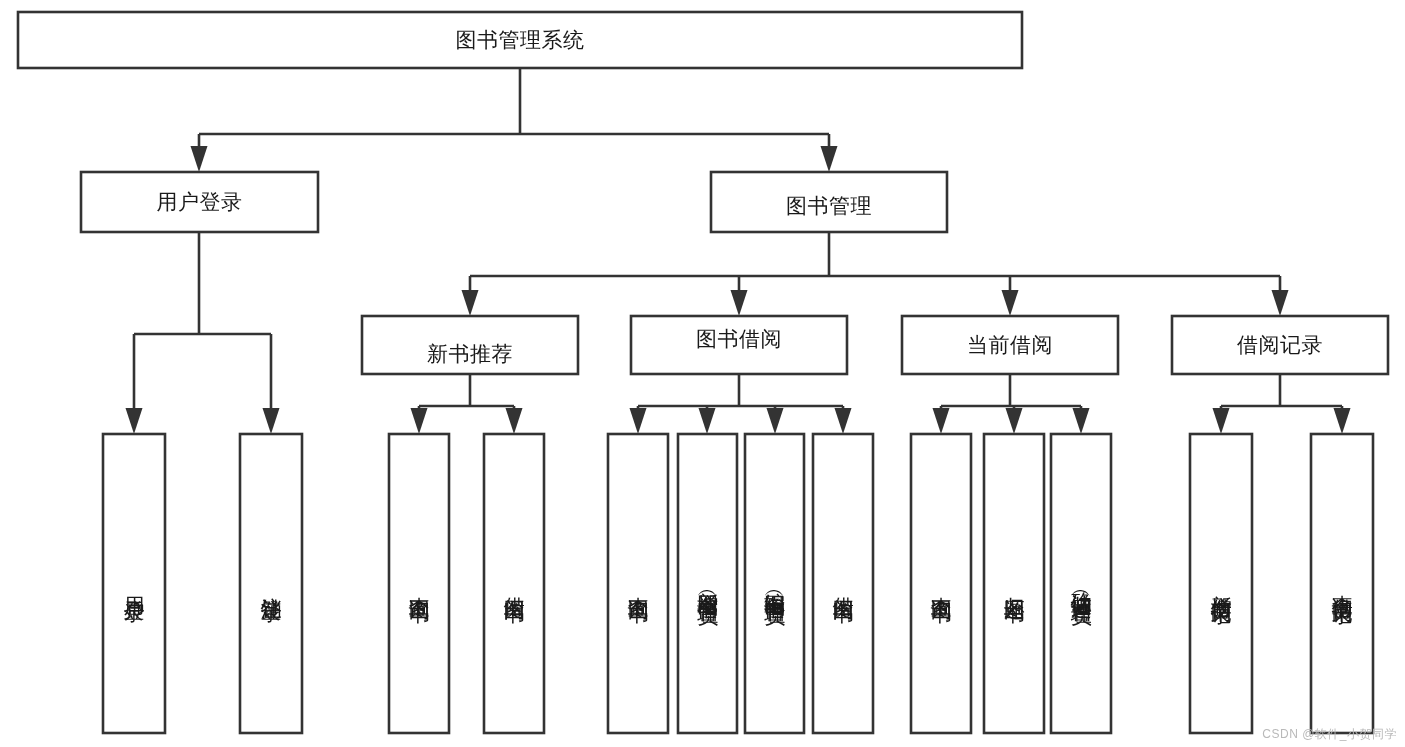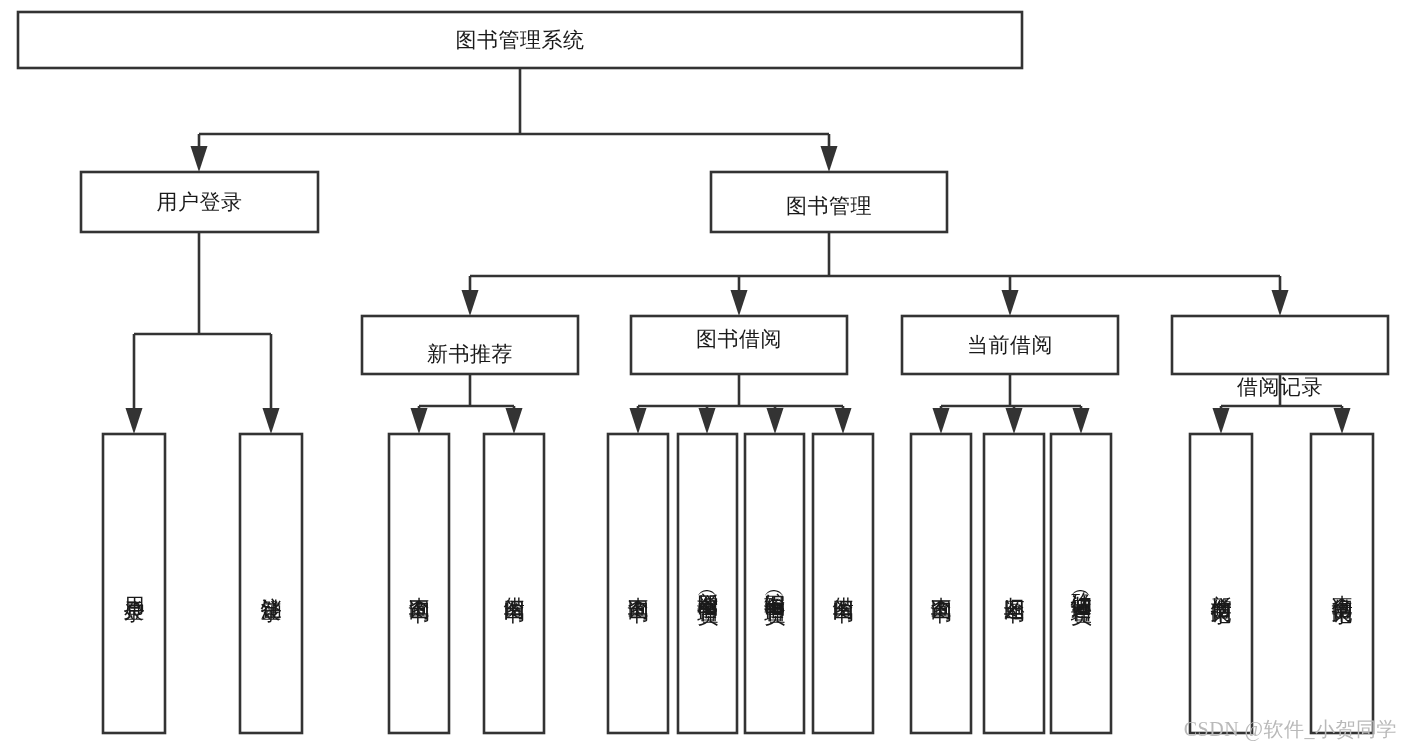--- a/index.html
+++ b/index.html
@@ -62,25 +62,25 @@
     font-size: 21px;
     line-height: 1.25;
     letter-spacing: 2px;
     align-items: center;
     justify-content: center;
   }
   .watermark {
     position: absolute;
     right: 8px;
     bottom: 4px;
-    font-size: 20px;
+    font-size: 12px;
     color: #b9b9b9;
     letter-spacing: 0.5px;
     white-space: nowrap;
-    font-family: Liberation Serif, serif;
+    font-family: Liberation Sans, sans-serif;
   }
 </style>
 </head>
 <body>
 
 <div id="diagram-root">
 
   <svg id="diagram-svg" viewBox="0 0 1405 747" xmlns="http://www.w3.org/2000/svg">
     <g id="connector-layer">
         <line x1="520" y1="68" x2="520" y2="134" class="connector"></line>
@@ -160,21 +160,21 @@
       </g>
   </svg>
 
   <div id="label-layer">
       <div class="node-label horizontal" style="left: 18px; top: 12px; width: 1004px; height: 56px;">图书管理系统</div>
       <div class="node-label horizontal" style="left: 81px; top: 172px; width: 237px; height: 60px;">用户登录</div>
       <div class="node-label horizontal" style="left: 711px; top: 172px; width: 236px; height: 68px;">图书管理</div>
       <div class="node-label horizontal" style="left: 362px; top: 316px; width: 216px; height: 76px;">新书推荐</div>
       <div class="node-label horizontal" style="left: 631px; top: 316px; width: 216px; height: 46px;">图书借阅</div>
       <div class="node-label horizontal" style="left: 902px; top: 316px; width: 216px; height: 58px; border-radius: 7px;">当前借阅</div>
-      <div class="node-label horizontal" style="left: 1172px; top: 316px; width: 216px; height: 58px; margin-top: 42px;">借阅记录</div>
+      <div class="node-label horizontal" style="left: 1172px; top: 316px; width: 216px; height: 58px;">借阅记录</div>
       <div class="node-label vertical" style="left: 103px; top: 434px; width: 62px; height: 299px;">用户登录</div>
       <div class="node-label vertical" style="left: 240px; top: 434px; width: 62px; height: 299px;">注销登录</div>
       <div class="node-label vertical" style="left: 389px; top: 434px; width: 60px; height: 299px;">查询图书</div>
       <div class="node-label vertical" style="left: 484px; top: 434px; width: 60px; height: 299px;">借阅图书</div>
       <div class="node-label vertical" style="left: 608px; top: 434px; width: 60px; height: 299px;">查询图书</div>
       <div class="node-label vertical" style="left: 678px; top: 434px; width: 59px; height: 299px;">新增图书（管理员）</div>
       <div class="node-label vertical" style="left: 745px; top: 434px; width: 59px; height: 299px;">编辑图书（管理员）</div>
       <div class="node-label vertical" style="left: 813px; top: 434px; width: 60px; height: 299px;">借阅图书</div>
       <div class="node-label vertical" style="left: 911px; top: 434px; width: 60px; height: 299px;">查询图书</div>
       <div class="node-label vertical" style="left: 984px; top: 434px; width: 60px; height: 299px;">归还图书</div>

